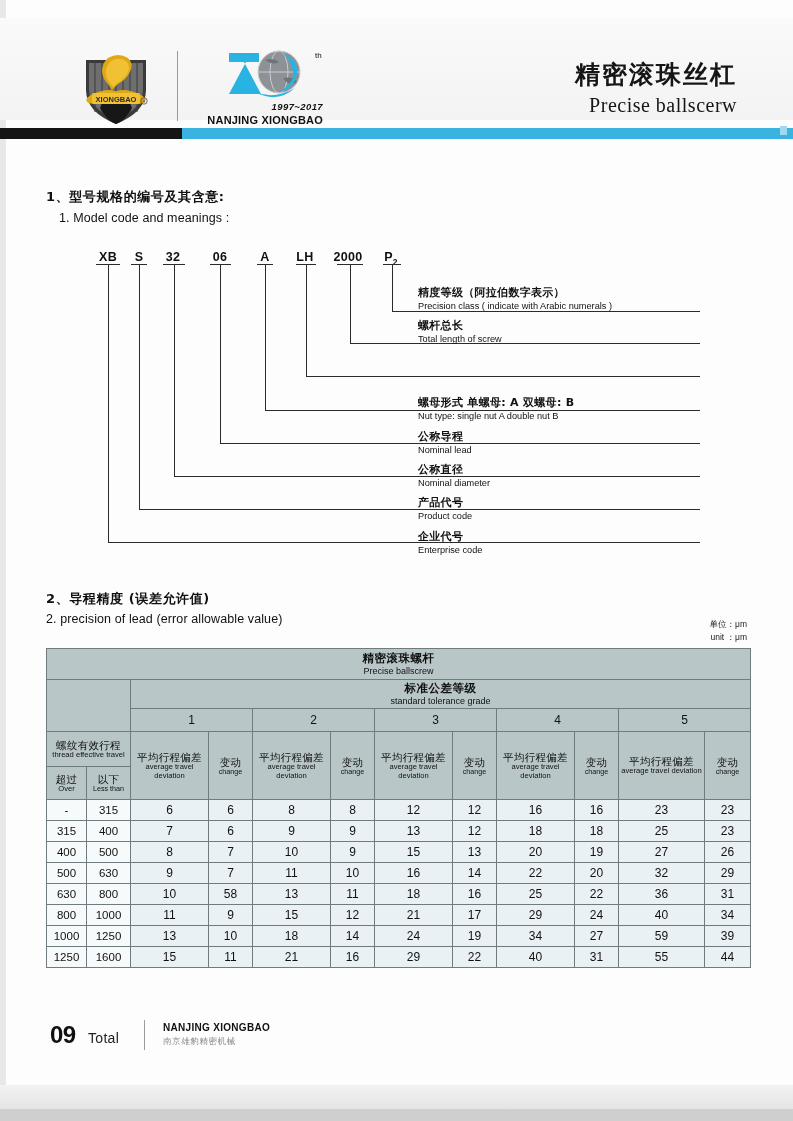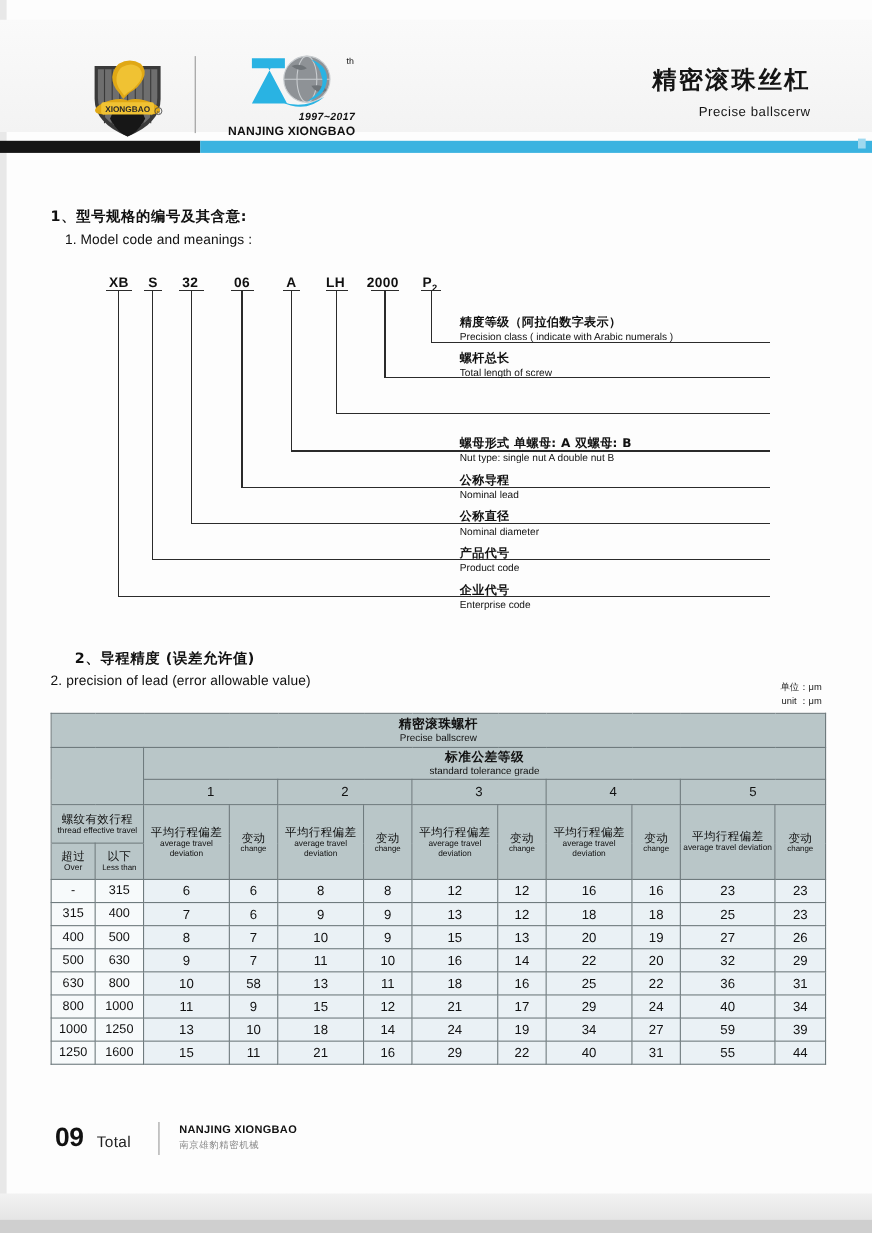--- a/index.html
+++ b/index.html
@@ -24,24 +24,24 @@
     background:linear-gradient(180deg,#fafafa 0%,#f3f3f3 100%);}
   .logo-shield{position:absolute;left:78px;top:32px;width:76px;height:76px;}
   .divider-v{position:absolute;left:177px;top:33px;width:1px;height:70px;background:#9a9a9a;}
   .anniv{position:absolute;left:205px;top:30px;width:118px;height:82px;text-align:right;}
   .anniv-art{position:relative;width:118px;height:52px;}
   .anniv-years{font-size:9.5px;font-style:italic;font-weight:bold;color:#111;
     letter-spacing:.4px;margin-top:1px;}
   .anniv-en{font-size:11px;font-weight:bold;color:#111;letter-spacing:.2px;margin-top:2px;}
   .anniv-cn{font-size:9px;color:#222;letter-spacing:1px;margin-top:1px;}
 
-  .title-cn{position:absolute;right:56px;top:40px;font-size:22px;font-weight:bold;
+  .title-cn{position:absolute;right:56px;top:40px;font-size:25px;font-weight:bold;
     color:#151515;letter-spacing:2px;font-family:Liberation Sans, sans-serif;}
-  .title-en{position:absolute;right:56px;top:76px;font-size:12px;color:#151515;
-    font-family:Liberation Sans, sans-serif;letter-spacing:.5px;}
+  .title-en{position:absolute;right:56px;top:76px;font-size:20px;color:#151515;
+    font-family:Liberation Serif, serif;letter-spacing:.5px;}
 
   .bar{position:absolute;left:0;top:128px;width:793px;height:11px;}
   .bar-dark{position:absolute;left:0;top:0;width:182px;height:11px;background:#151515;}
   .bar-blue{position:absolute;left:182px;top:0;width:611px;height:11px;background:#3bb3e0;}
   .bar-tick{position:absolute;left:780px;top:126px;width:7px;height:9px;background:#9fd9ef;}
 
   
   .h-cn{position:absolute;font-size:13px;font-weight:bold;color:#111;letter-spacing:.6px;
     font-family:"DejaVu Sans",sans-serif;}
   .h-en{position:absolute;font-size:12.5px;color:#111;letter-spacing:.1px;}
@@ -234,21 +234,21 @@
     <div class="callout" style="position:absolute;top:210px;left:0;">
       <div class="co-cn">产品代号</div>
       <div class="co-en">Product code</div>
     </div>
     <div class="callout" style="position:absolute;top:244px;left:0;">
       <div class="co-cn">企业代号</div>
       <div class="co-en">Enterprise code</div>
     </div>
   </div>
 
-  <div class="h-cn" style="left:46px;top:590px;margin-left:22px;">2、导程精度 (误差允许值)</div>
+  <div class="h-cn" style="left:46px;top:590px;">2、导程精度 (误差允许值)</div>
   <div class="h-en" style="left:46px;top:612px;">2. precision of lead (error allowable value)</div>
 
   <div class="unit" style="top:619px;">单位：μm</div>
   <div class="unit" style="top:632px;">unit ：μm</div>
 
   <table class="tbl">
     <colgroup>
       <col style="width:40px">
         <col style="width:44px">
       <col style="width:78px">

